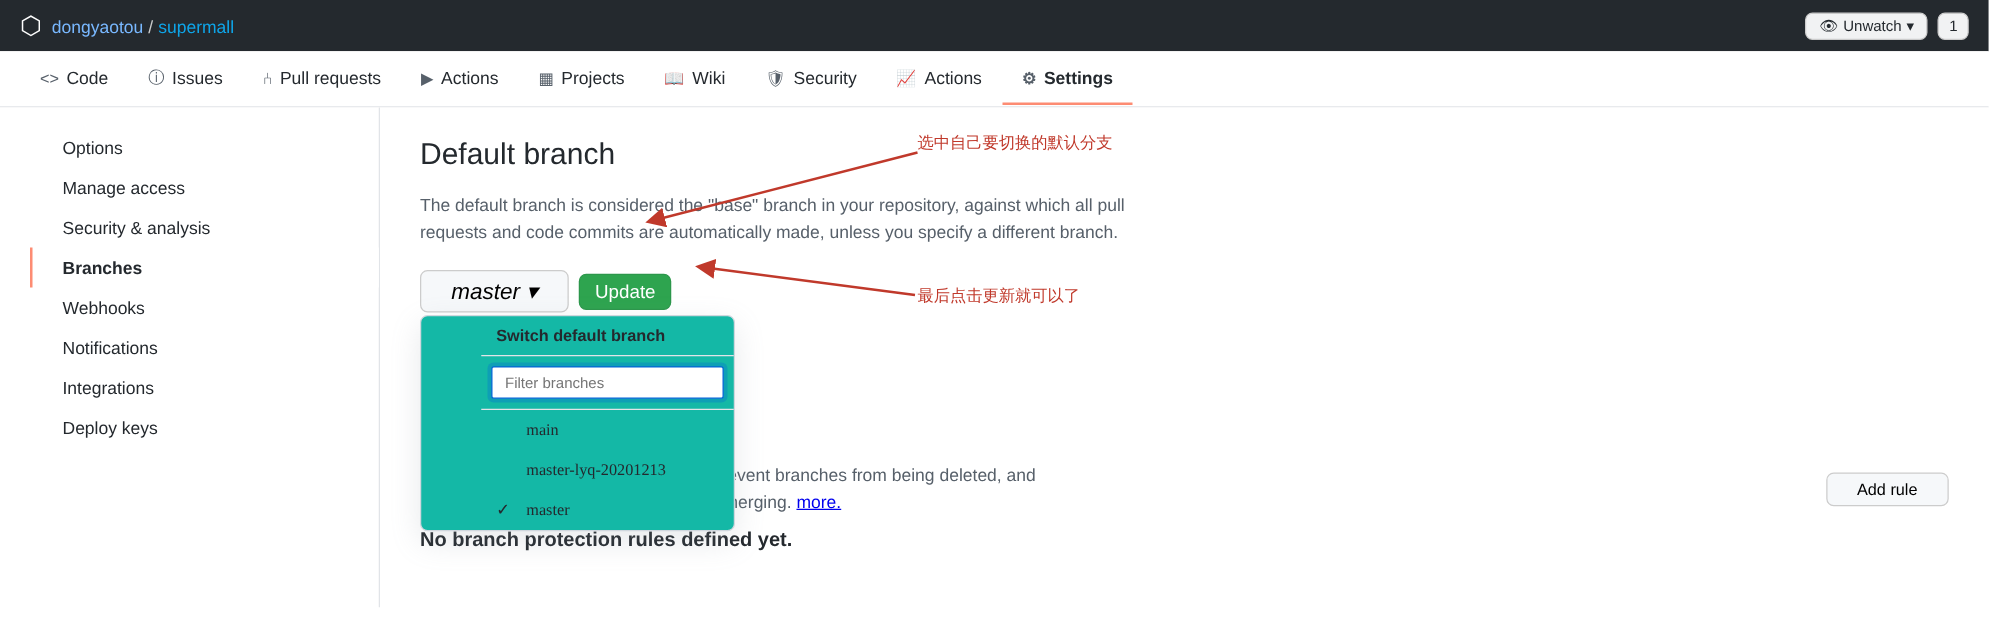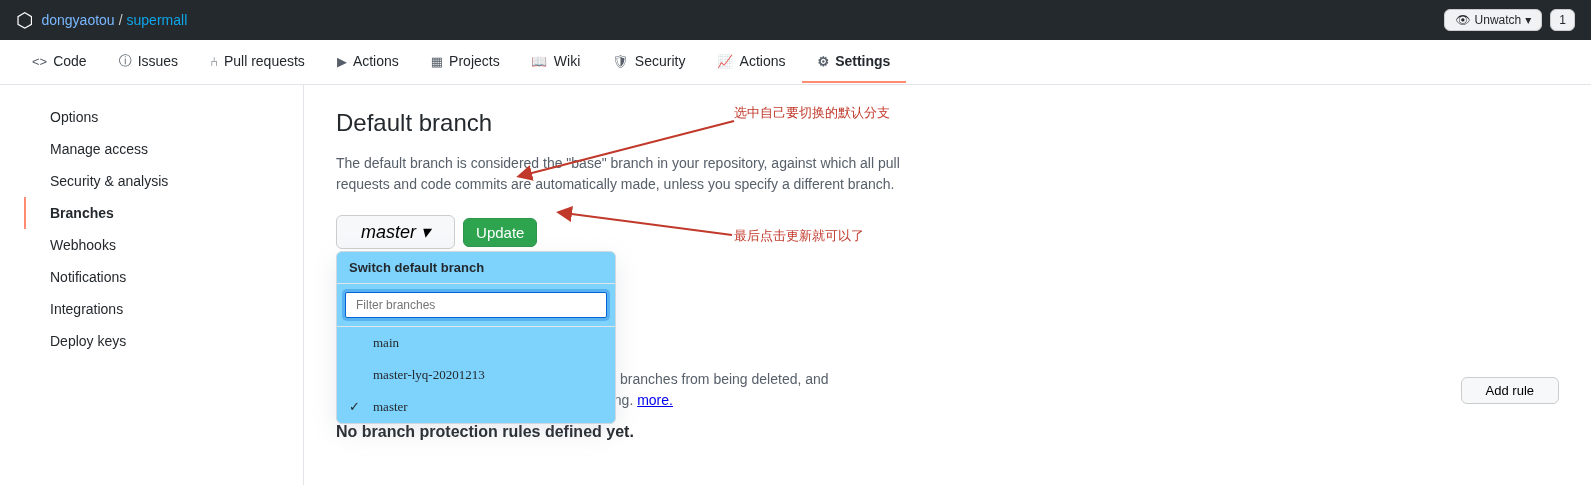--- a/index.html
+++ b/index.html
@@ -36,21 +36,21 @@
     .page-title { font-size: 24px; font-weight: 400; margin-bottom: 16px; color: #24292e; }
     .description { font-size: 14px; color: #57606a; margin-bottom: 20px; line-height: 1.5; max-width: 600px; }
 
     
     .branch-controls { display: flex; align-items: center; gap: 8px; margin-bottom: 12px; }
     .master-btn { display: flex; align-items: center; gap: 4px; background: #f6f8fa; border: 1px solid #ccc; border-radius: 6px; padding: 5px 24px; font-size: 18px; cursor: pointer; font-style: italic; }
     .update-btn { background: #2ea44f; color: #fff; border: 1px solid #2c974b; border-radius: 6px; padding: 5px 12px; font-size: 15px; cursor: pointer; }
 
     
     .dropdown-container { position: relative; display: inline-block; }
-    .branch-dropdown { position: absolute; top: 36px; left: 0; width: 280px; border: 1px solid #d0d7de; border-radius: 6px; background: #7dd3fc; box-shadow: 0 8px 24px rgba(140,149,159,0.2); z-index: 100; }
+    .branch-dropdown { position: absolute; top: 36px; left: 0; width: 252px; border: 1px solid #d0d7de; border-radius: 6px; background: #14b8a6; box-shadow: 0 8px 24px rgba(140,149,159,0.2); z-index: 100; padding-left: 48px; }
     .dropdown-header { padding: 8px 12px; font-size: 13px; font-weight: 600; color: #24292e; border-bottom: 1px solid #e1e4e8; }
     .dropdown-search { padding: 8px; border-bottom: 1px solid #e1e4e8; }
     .dropdown-search input { width: 100%; border: 1px solid #0366d6; border-radius: 2px; padding: 5px 10px; font-size: 12px; outline: none; box-shadow: 0 0 0 3px rgba(3,102,214,0.3); }
     .dropdown-item { display: flex; align-items: center; gap: 8px; padding: 8px 12px; font-size: 13px; color: #24292e; cursor: pointer; font-family: Liberation Serif, serif; }
     .dropdown-item .check { color: #24292e; font-size: 13px; width: 16px; }
     .dropdown-item .branch-name { flex: 1; }
 
     
     .section-row { display: flex; align-items: center; justify-content: space-between; margin-top: 20px; margin-bottom: 8px; }
     .section-label { font-size: 14px; color: #57606a; line-height: 1.5; max-width: 550px; }

